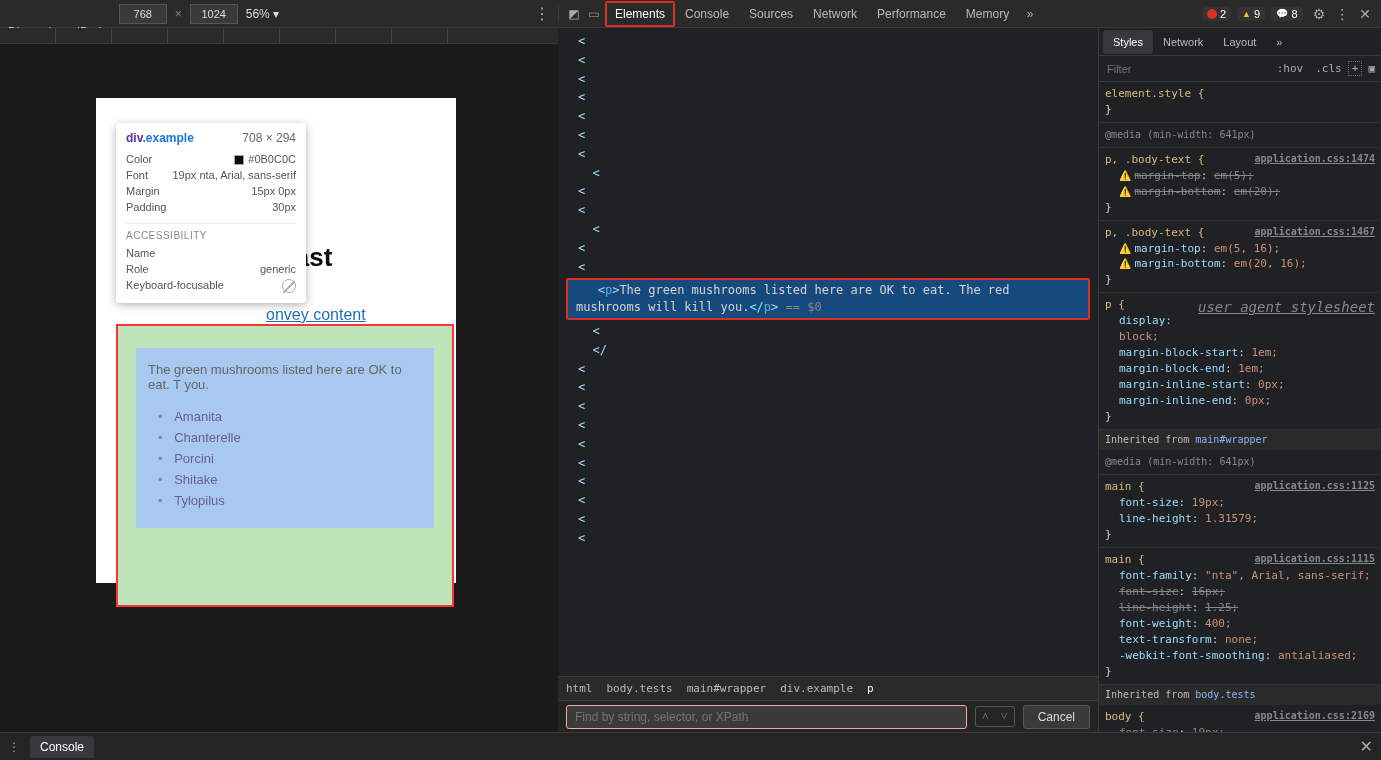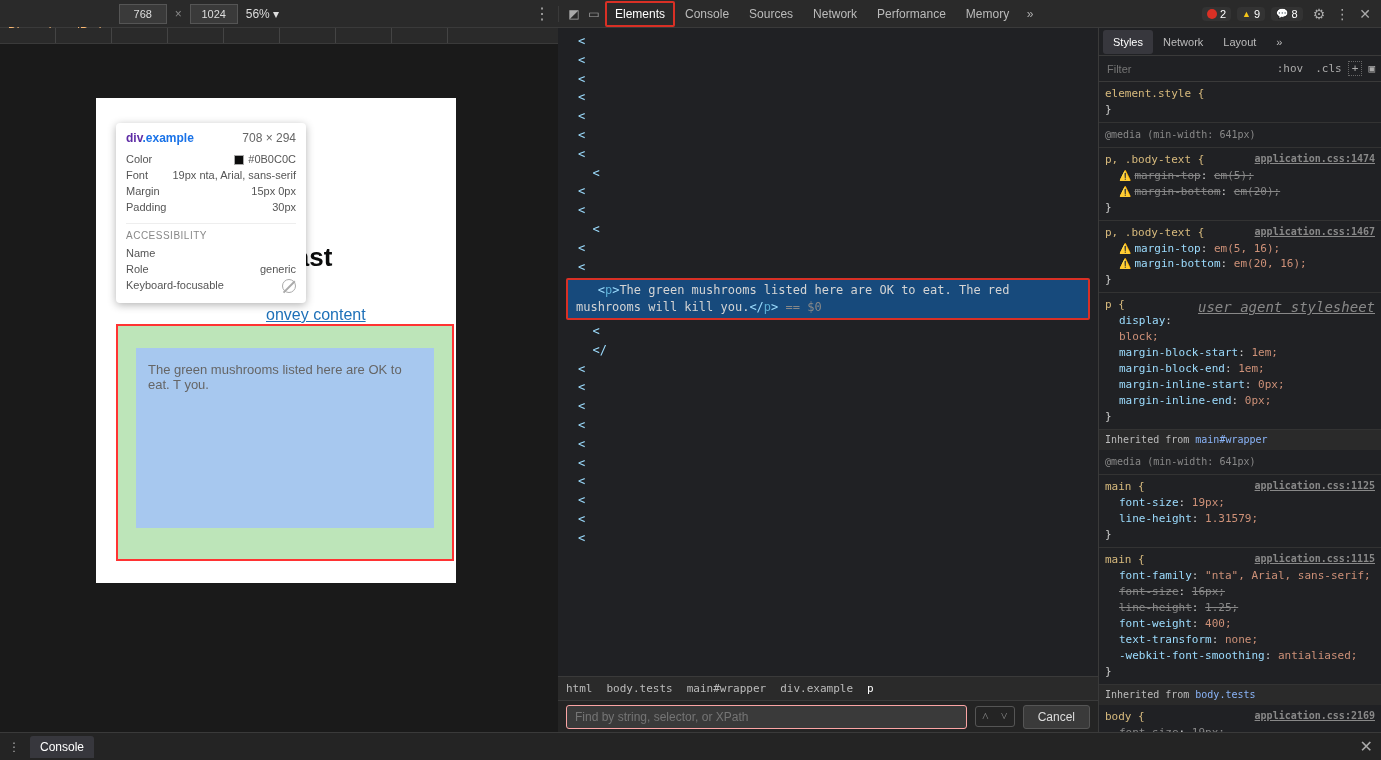--- a/index.html
+++ b/index.html
@@ -92,21 +92,21 @@
 .page-heading {
   color: #0B0C0C; font-size: 26px; font-weight: bold;
   position: absolute; left: 180px; top: 144px;
 }
 .page-link {
   color: #1d70b8; text-decoration: underline; font-size: 16px;
   position: absolute; left: 170px; top: 208px;
 }
 .example-box {
   position: absolute; left: 20px; top: 226px;
-  width: 338px; height: 237px;
+  width: 338px; height: 283px;
   border: 2px solid #f33; background: #bde5b9;
   padding: 22px 18px;
 }
 .inner-box {
   background: #a7c8ef; padding: 14px 12px; height: 180px;
 }
 .para { color: #666; font-size: 13px; margin-bottom: 14px; }
 .ulist { list-style: none; padding-left: 10px; }
 .ulist li { color: #6e5f8f; font-size: 13px; padding: 3px 0; }
 .ulist li::before { content: "• "; color: #888; margin-right: 8px; }
@@ -269,20 +269,27 @@
         <div class="tt-row">
             <span>Keyboard-focusable</span>
             <span class="tt-stop"></span>
           </div>
       </div>
       <div class="page-heading">trast</div>
       <div class="page-link">onvey content</div>
       <div class="example-box">
         <div class="inner-box">
           <p class="para">The green mushrooms listed here are OK to eat. T you.</p>
+          <ul class="ulist" id="mushroom-list">
+              <li>Amanita</li>
+              <li>Chanterelle</li>
+              <li>Porcini</li>
+              <li>Shitake</li>
+              <li>Tylopilus</li>
+            </ul>
         </div>
       </div>
     </div>
   </div>
 
   <div class="elements-pane">
     <div class="elements-tree" id="elements-tree">
         <div class="node">&lt;</div>
         <div class="node">&lt;</div>
         <div class="node">&lt;</div>

